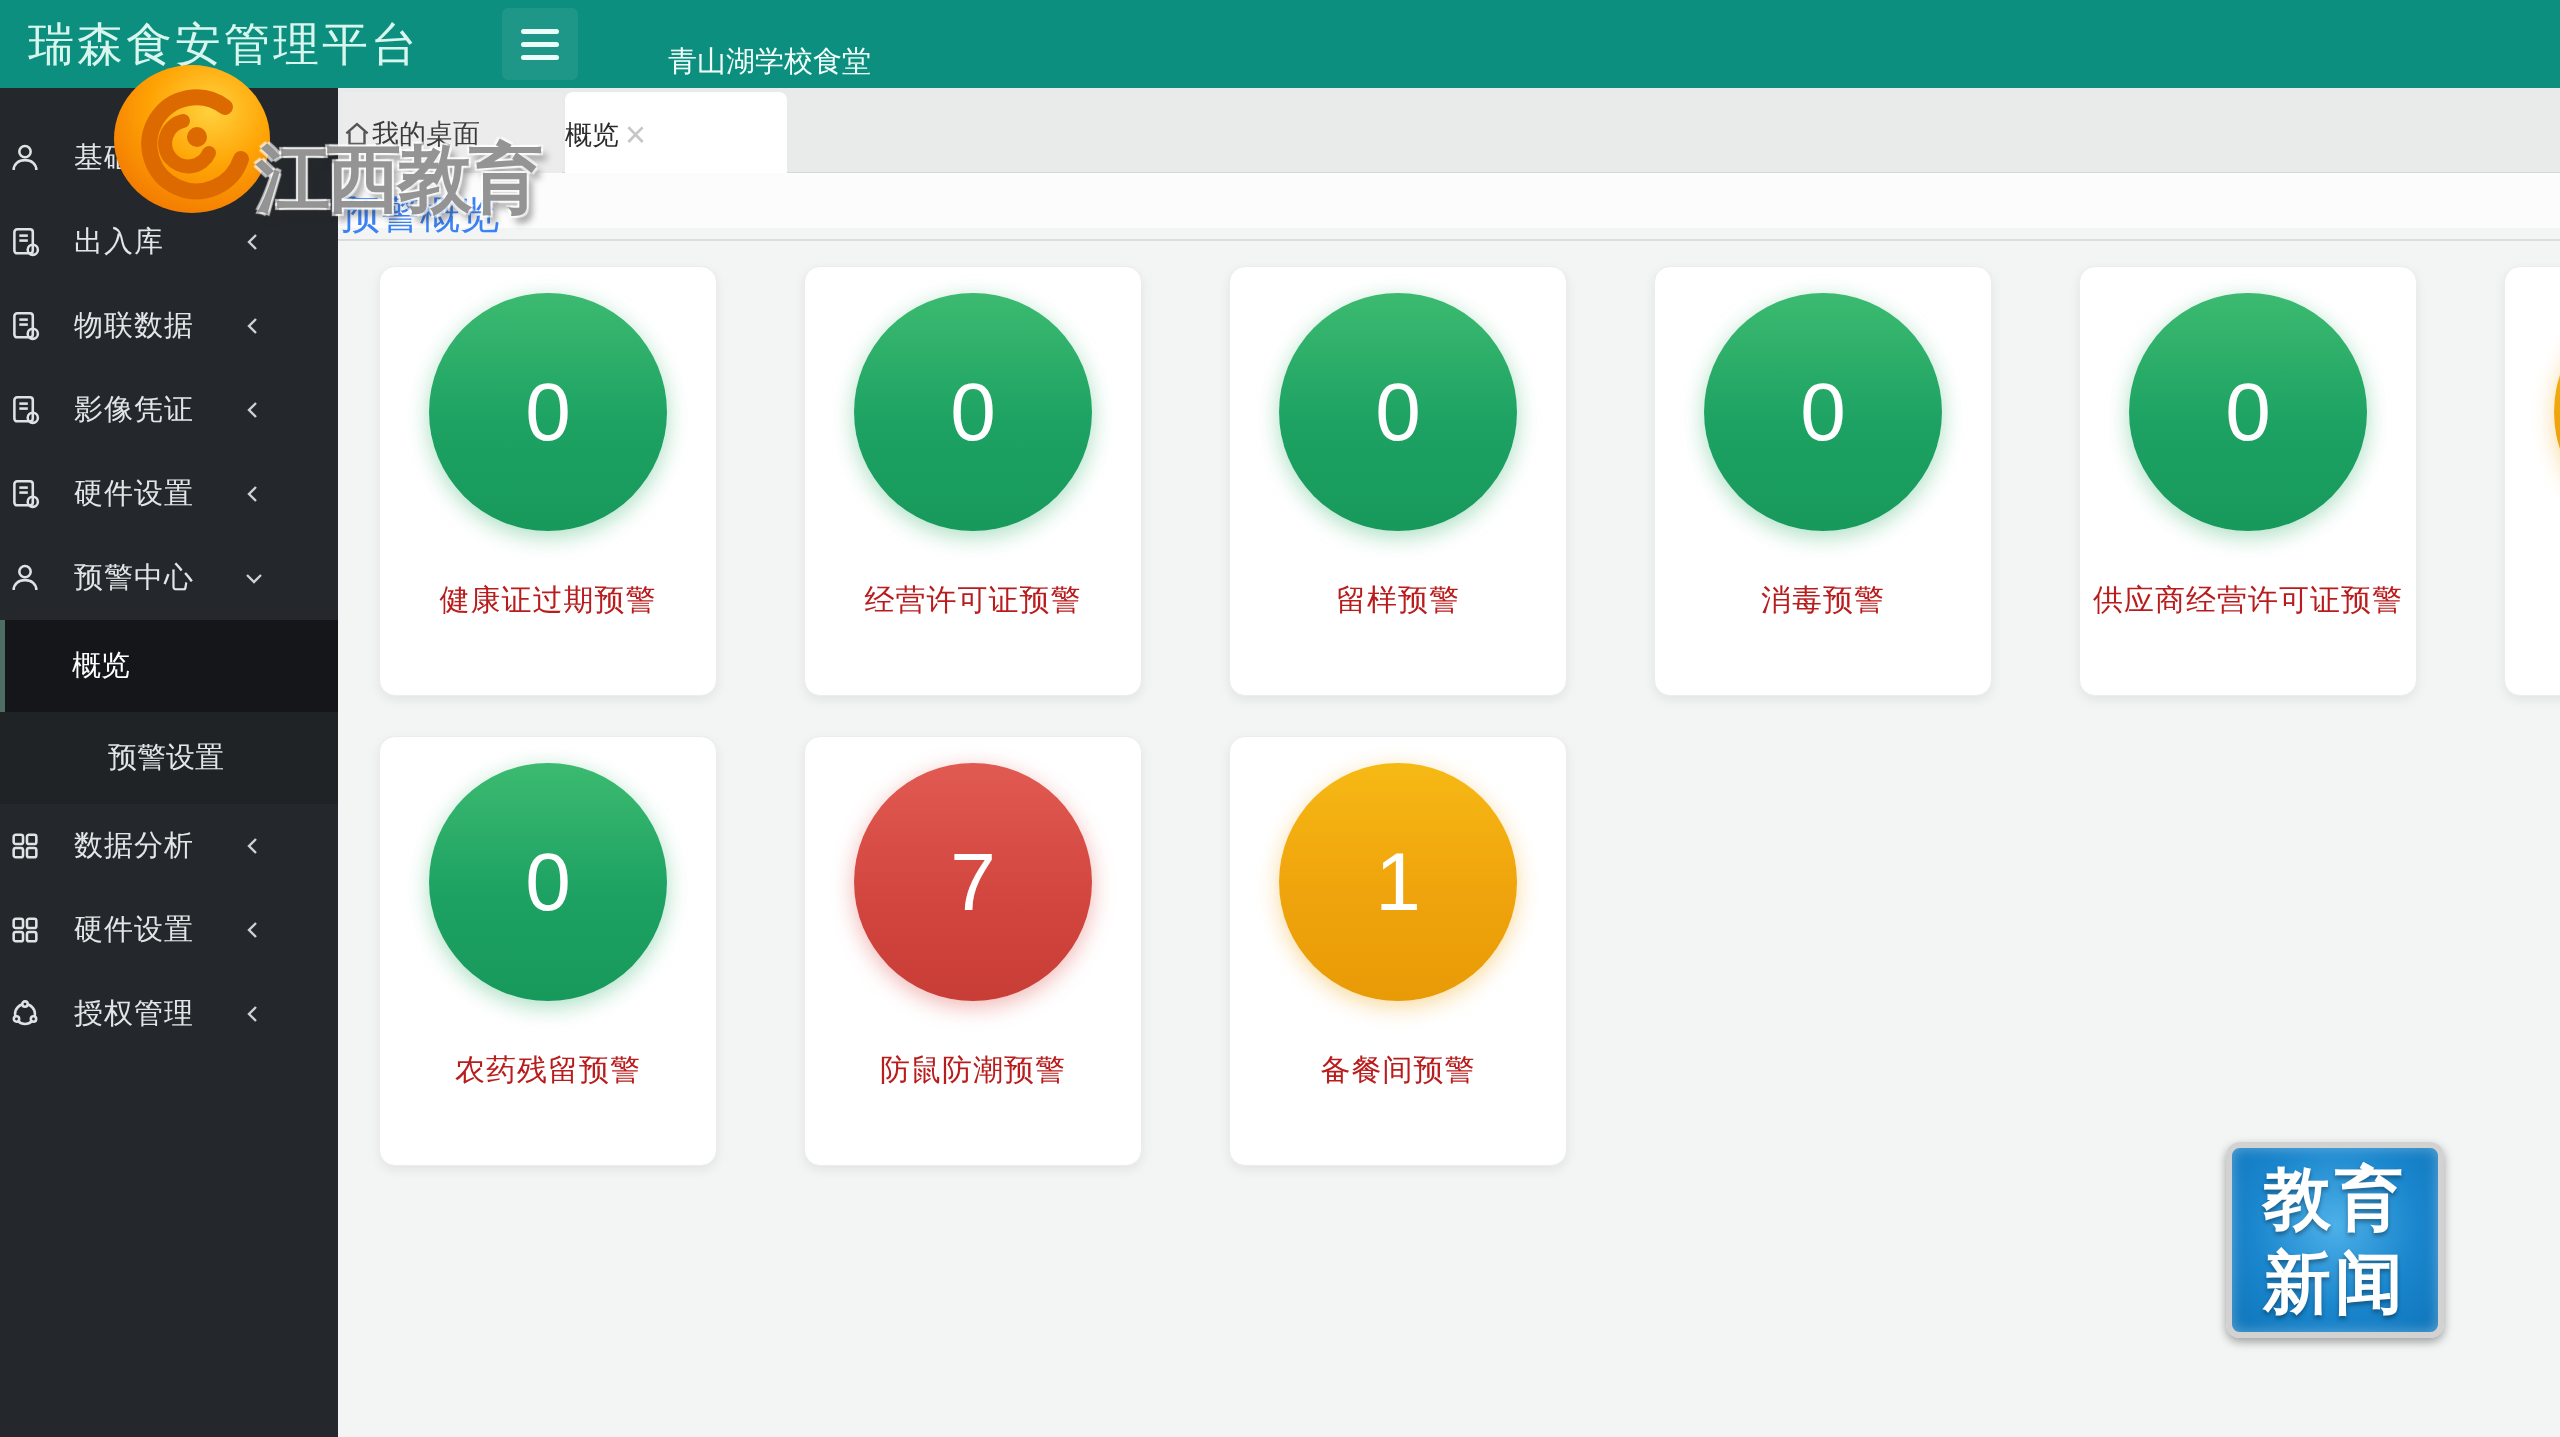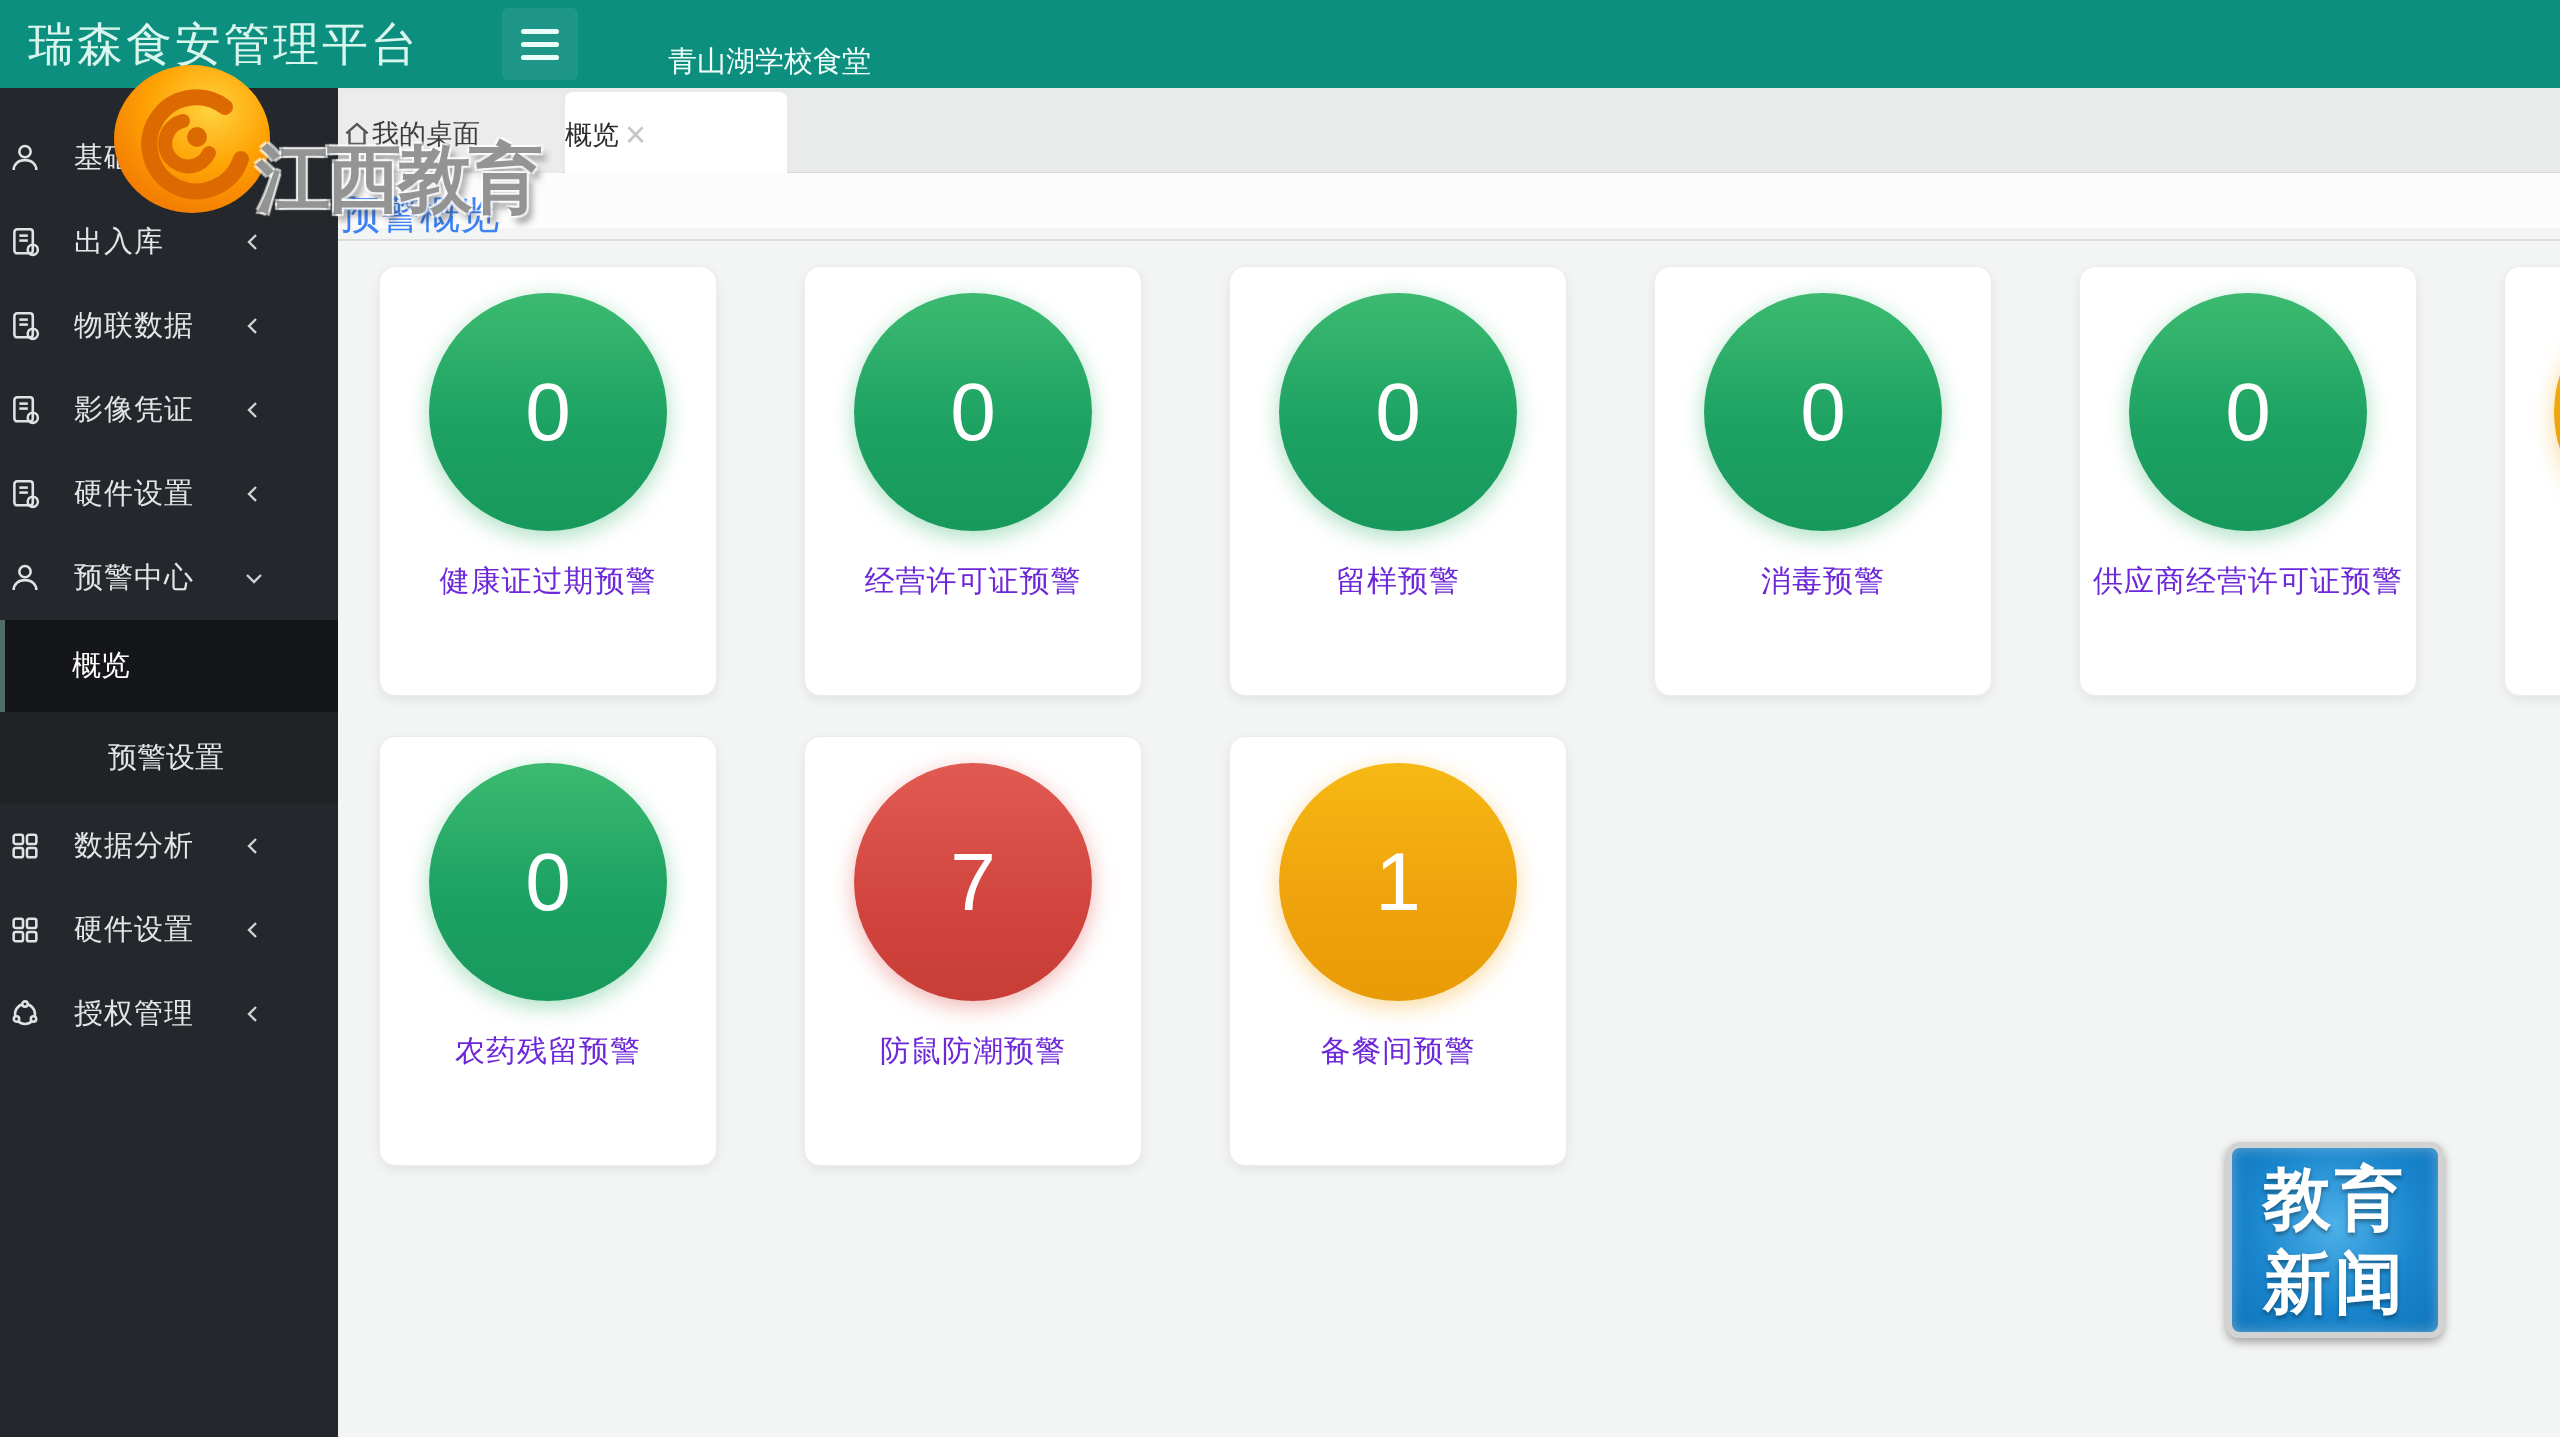--- a/index.html
+++ b/index.html
@@ -52,21 +52,21 @@
   .card{width:336px;height:428px;background:#ffffff;border:1px solid #ececec;border-radius:16px;
         box-shadow:0 4px 12px rgba(0,0,0,0.07);flex:0 0 336px;text-align:center;cursor:pointer;}
   .circle{width:238px;height:238px;border-radius:50%;margin:26px auto 0 auto;
           display:flex;align-items:center;justify-content:center;color:#fff;font-size:82px;}
   .circle.green{background:linear-gradient(180deg,#3cba70 0%,#1da263 55%,#17995c 100%);
                 box-shadow:0 6px 22px rgba(46,176,104,0.40);}
   .circle.red{background:linear-gradient(180deg,#e15a52 0%,#d1453e 60%,#c93d37 100%);
               box-shadow:0 6px 22px rgba(217,76,68,0.40);}
   .circle.orange{background:linear-gradient(180deg,#f6b914 0%,#efa30c 55%,#e89b06 100%);
                  box-shadow:0 6px 22px rgba(239,163,12,0.40);}
-  .card-label{margin-top:30px;font-size:30px;color:#6d28d9;letter-spacing:1px;}
+  .card-label{margin-top:49px;font-size:30px;color:#b91c1c;letter-spacing:1px;}
 
   
   .wm-logo{position:absolute;left:112px;top:64px;width:160px;height:152px;z-index:50;pointer-events:none;}
   .wm-text{position:absolute;left:256px;top:130px;z-index:50;pointer-events:none;
            font-size:74px;font-weight:bold;letter-spacing:-3px;color:rgba(136,136,136,0.90);
            text-shadow:-2px -2px 1px rgba(255,255,255,0.70), 2px -2px 1px rgba(255,255,255,0.70),
                        -2px 2px 1px rgba(255,255,255,0.70), 2px 2px 1px rgba(255,255,255,0.70),
                        5px 7px 7px rgba(40,40,40,0.45);}
   .news-badge{position:absolute;left:2226px;top:1110px;width:218px;height:196px;z-index:50;
               box-sizing:border-box;border:6px solid #d2d2d2;border-radius:14px;

